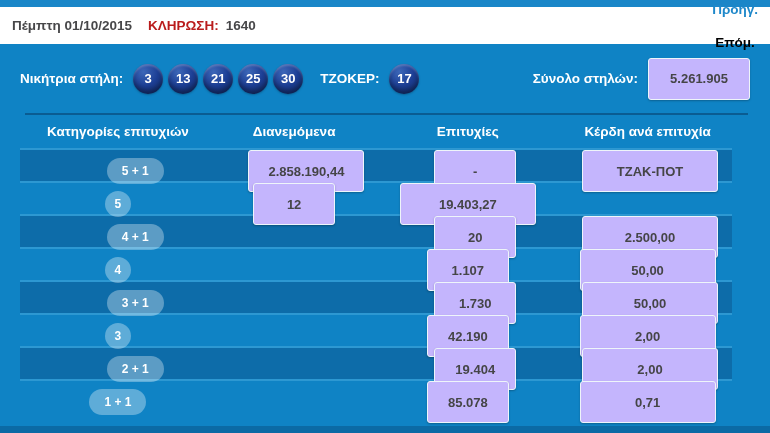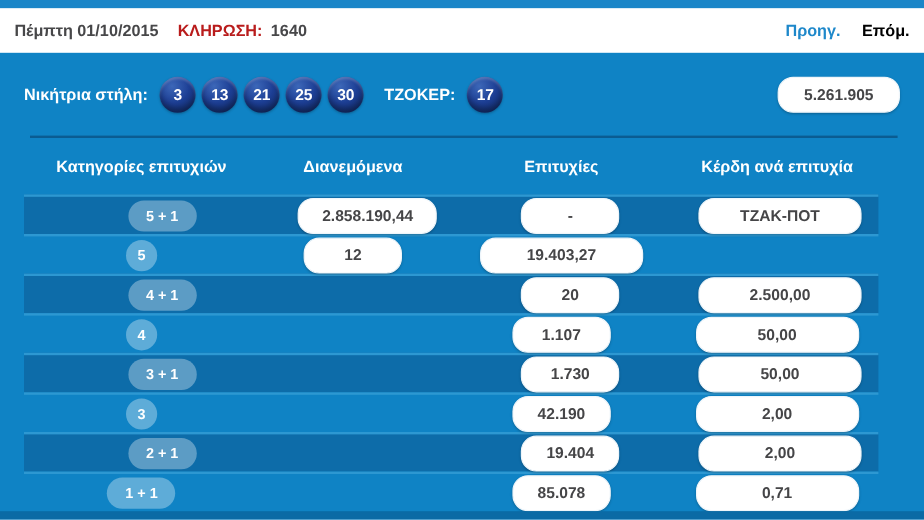--- a/index.html
+++ b/index.html
@@ -5,48 +5,48 @@
   * { margin:0; padding:0; box-sizing:border-box; }
   html,body { width:770px; height:433px; overflow:hidden; }
   body { font-family:"Liberation Sans", sans-serif; background:#ffffff; -webkit-font-smoothing:antialiased; }
 
   .top-bar { height:7px; background:#1a86c8; }
 
   .header-band { height:37px; background:#ffffff; display:flex; align-items:center;
                  padding:0 12px; font-size:13.5px; font-weight:bold; color:#474749; }
   .header-left { display:flex; align-items:center; }
   .draw-label { color:#b91c1c; margin-left:16px; margin-right:7px; }
-  .header-right { margin-left:auto; display:flex; align-items:center; gap:18px; }
+  .header-right { margin-left:auto; display:flex; align-items:center; gap:18px;flex-direction:column; }
   .prev-link { color:#1e88ca; cursor:pointer; }
   .next-link { color:#000000; cursor:pointer; }
 
   .panel { height:389px; background:#0f83c5; display:flex; flex-direction:column; }
 
   .winning-band { height:69px; display:flex; align-items:center; padding:0 20px; }
   .white-label { color:#ffffff; font-weight:bold; font-size:13.5px; white-space:nowrap; }
   .winning-label { margin-right:10px; }
   .balls { display:flex; gap:5px; }
   .ball { width:30px; height:30px; border-radius:50%;
           background: radial-gradient(circle at 35% 26%, #3c67b8 0%, #1d3f95 48%, #112a64 100%);
           box-shadow: inset 0 -4px 5px rgba(0,0,0,.35), inset 0 2px 2px rgba(255,255,255,.22), 0 1px 2px rgba(0,0,0,.25);
           color:#ffffff; font-weight:bold; font-size:13px;
           display:flex; align-items:center; justify-content:center; }
   .joker-label { margin:0 10px 0 17px; }
   .total-group { margin-left:auto; display:flex; align-items:center; gap:10px; }
 
-  .value-box { background:#ffffff; border:1px solid #eef5fa; border-radius:13px;
+  .value-box { background:#c4b5fd; border:1px solid #eef5fa; border-radius:3px;
                box-shadow:0 1px 2px rgba(0,0,0,.25);
-               color:#454547; font-weight:bold; font-size:13px; height:30px;
+               color:#454547; font-weight:bold; font-size:13px; height:42px;
                display:flex; align-items:center; justify-content:center; }
   .total-box { width:102px; }
 
   .separator { height:2px; background:#0a5c92; margin:0 22px 0 25px; }
 
   .tbl-grid { display:grid; grid-template-columns:27.5% 22% 26.8% 23.7%; align-items:center; }
-  .table-header { height:47px; margin:0 38px 0 20px;
+  .table-header { height:33px; margin:0 38px 0 20px;
                   color:#ffffff; font-weight:bold; font-size:13.5px; }
   .th-cell { text-align:center; }
 
   .table-body { margin:0 38px 0 20px; }
   .t-row { height:33px; border-top:2px solid #2d98d2; }
   .row-dark { background:#0d6ca9;padding-left:20px; }
   .row-light { background:transparent; }
   .cell { display:flex; justify-content:center; align-items:center; height:100%; }
 
   .badge { background:rgba(255,255,255,.33); border-radius:13px; height:26px; min-width:57px;
@@ -94,20 +94,21 @@
         <div class="ball">
     <span>25</span>
   </div>
         <div class="ball">
     <span>30</span>
   </div>
       </div>
     <span class="white-label joker-label">ΤΖΟΚΕΡ:</span>
     <div class="ball">17</div>
     <div class="total-group">
+      <span class="white-label">Σύνολο στηλών:</span>
       <div class="value-box total-box">5.261.905</div>
     </div>
   </div>
 
   <div class="separator"></div>
 
   <div class="table-header tbl-grid">
     <div class="th-cell">Κατηγορίες επιτυχιών</div>
     <div class="th-cell">Διανεμόμενα</div>
     <div class="th-cell">Επιτυχίες</div>

